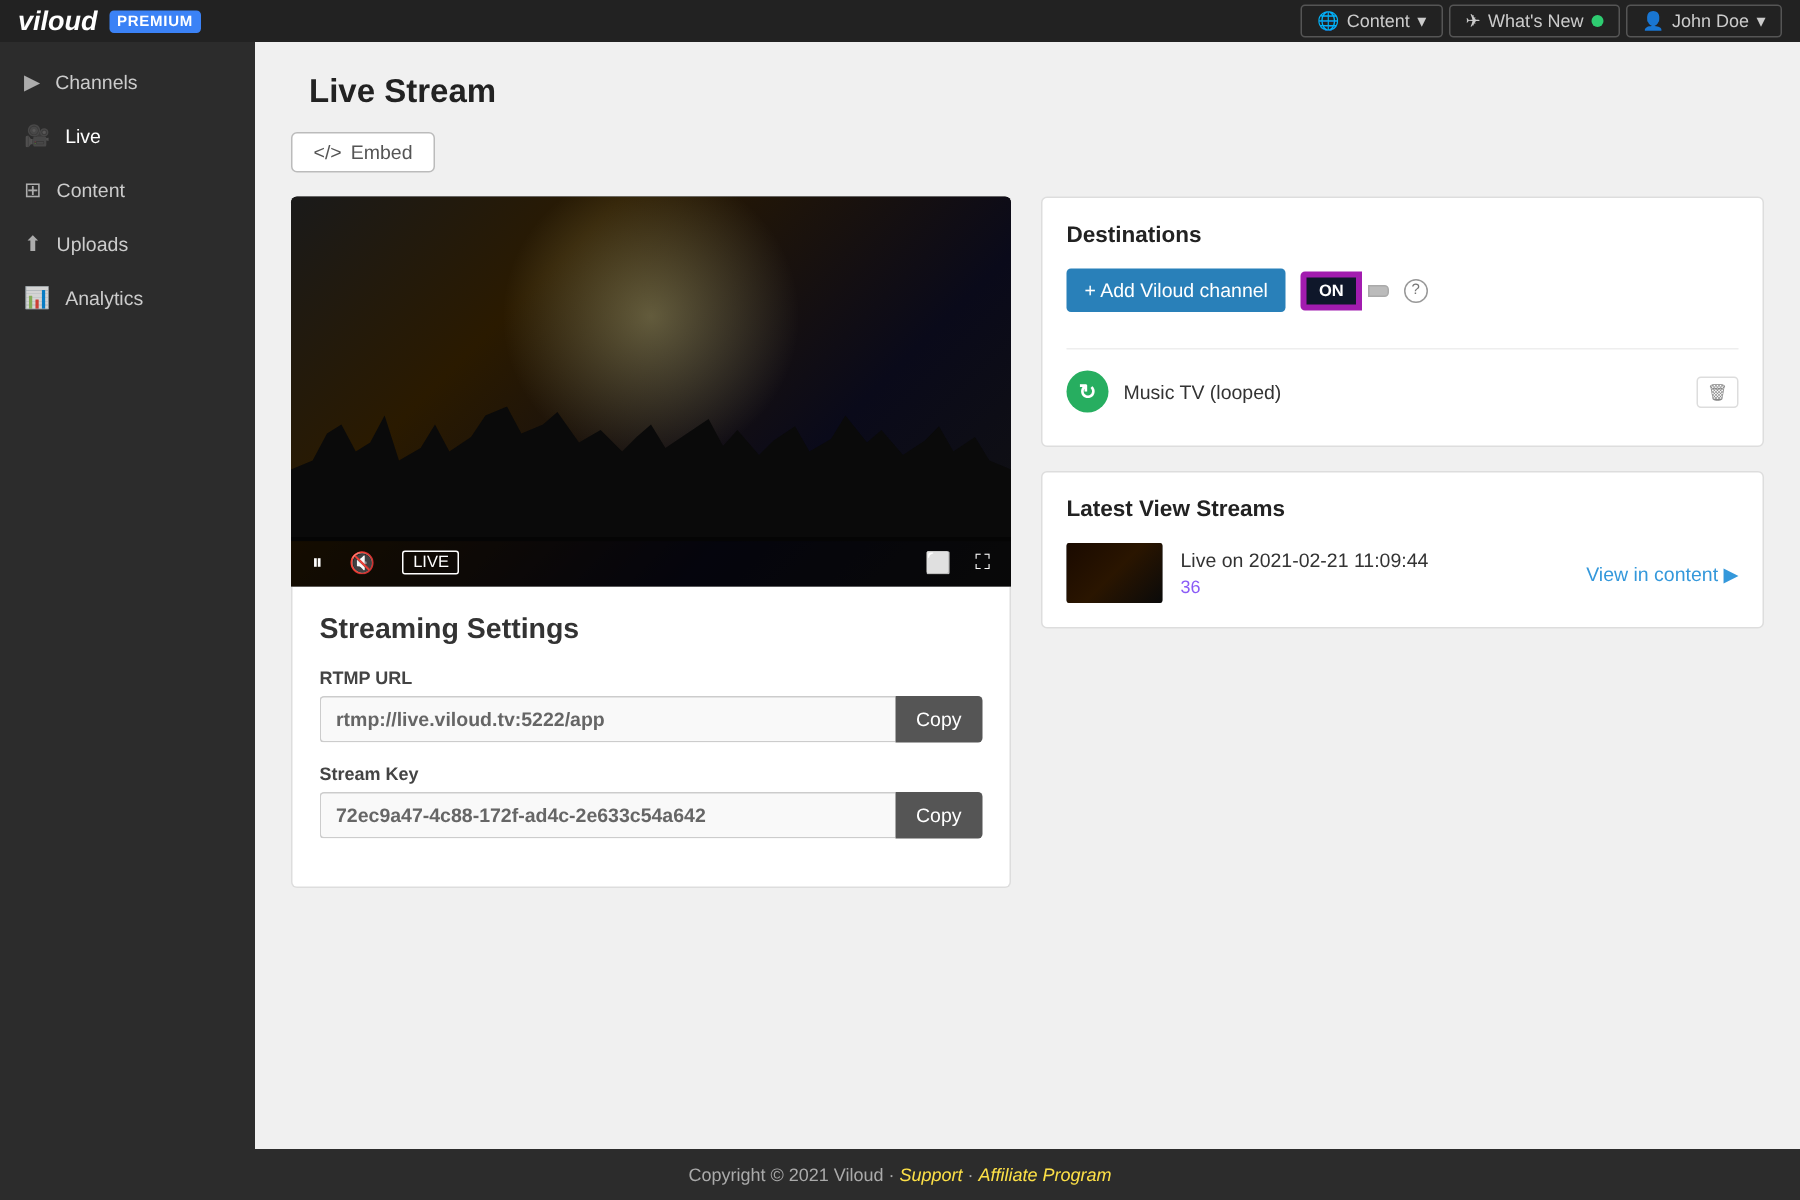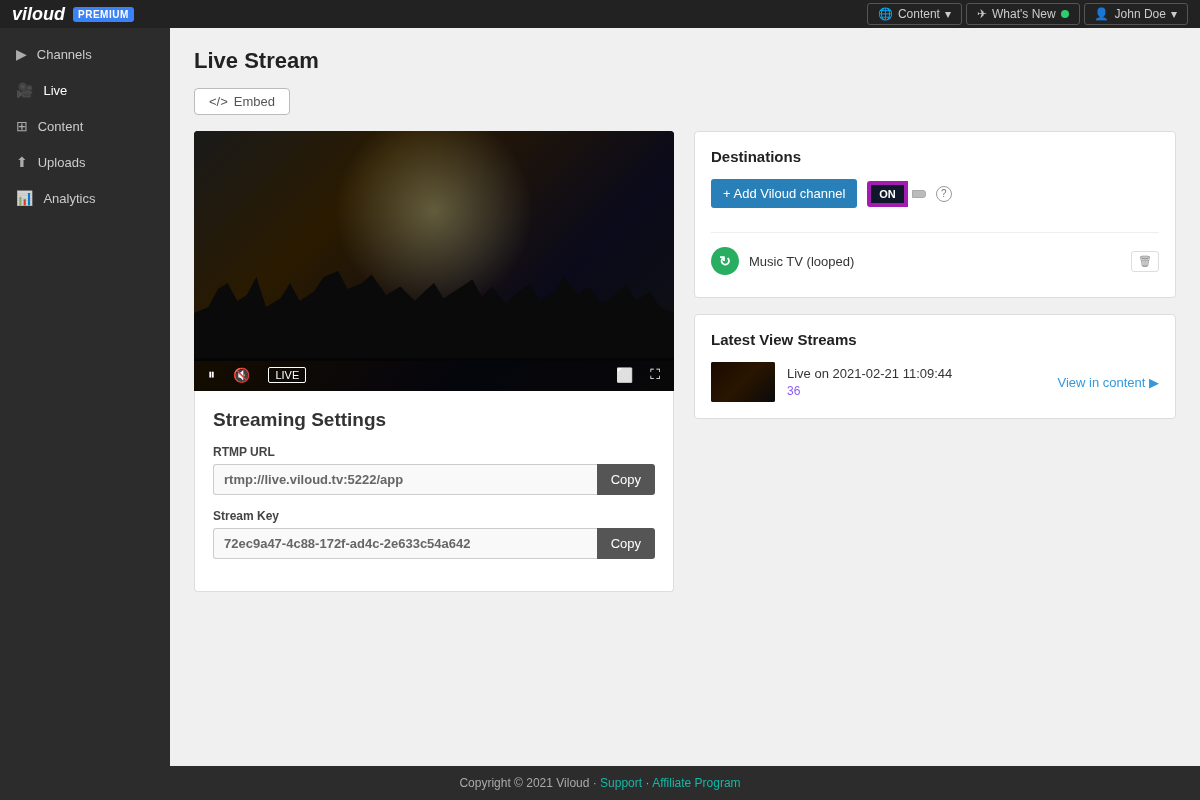--- a/index.html
+++ b/index.html
@@ -66,21 +66,21 @@
     .sidebar-icon { font-size: 14px; opacity: 0.8; }
 
     
     .content-area {
       flex: 1;
       overflow-y: auto;
       padding: 20px 24px;
       background: #f0f0f0;
     }
 
-    .page-title { font-size: 22px; font-weight: bold; margin-bottom: 14px; color: #222; }
+    .page-title { font-size: 22px; font-weight: bold; margin-bottom: 14px; color: #222; margin-left: 12px; }
 
     
     .embed-btn {
       display: inline-flex;
       align-items: center;
       gap: 6px;
       border: 1px solid #bbb;
       background: #fff;
       color: #555;
       font-size: 13px;
@@ -301,21 +301,21 @@
 
     
     .footer {
       background: #2c2c2c;
       color: #aaa;
       font-size: 12px;
       padding: 10px 16px;
       text-align: center;
       flex-shrink: 0;
     }
-    .footer a { color: #14b8a6; text-decoration: none; }
+    .footer a { color: #fde047; text-decoration: none; font-style: italic; }
   </style>
 </head>
 <body>
 
 <div class="topnav">
   <div class="topnav-left">
     <span class="logo-text">viloud</span>
     <span class="premium-badge">PREMIUM</span>
   </div>
   <div class="topnav-right">

